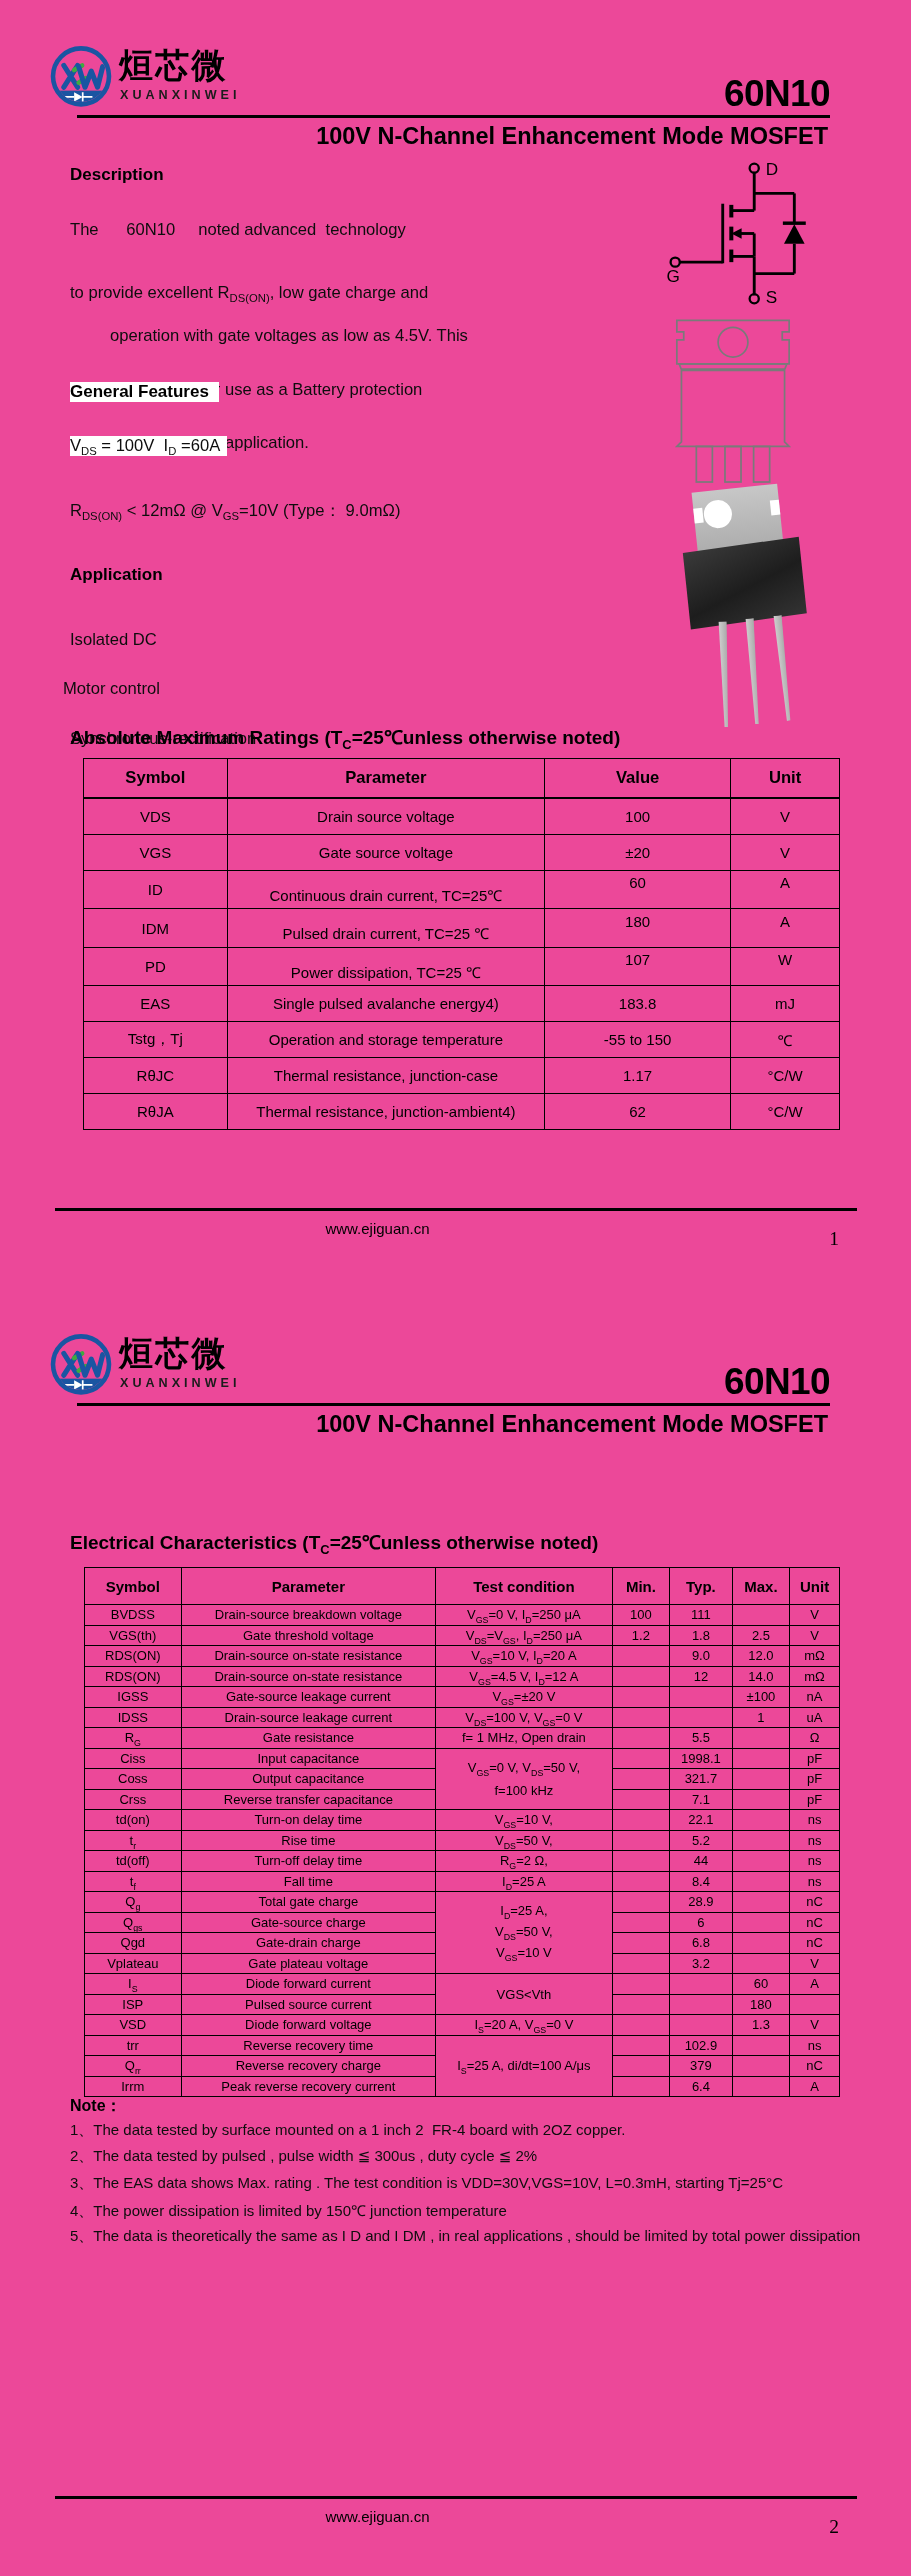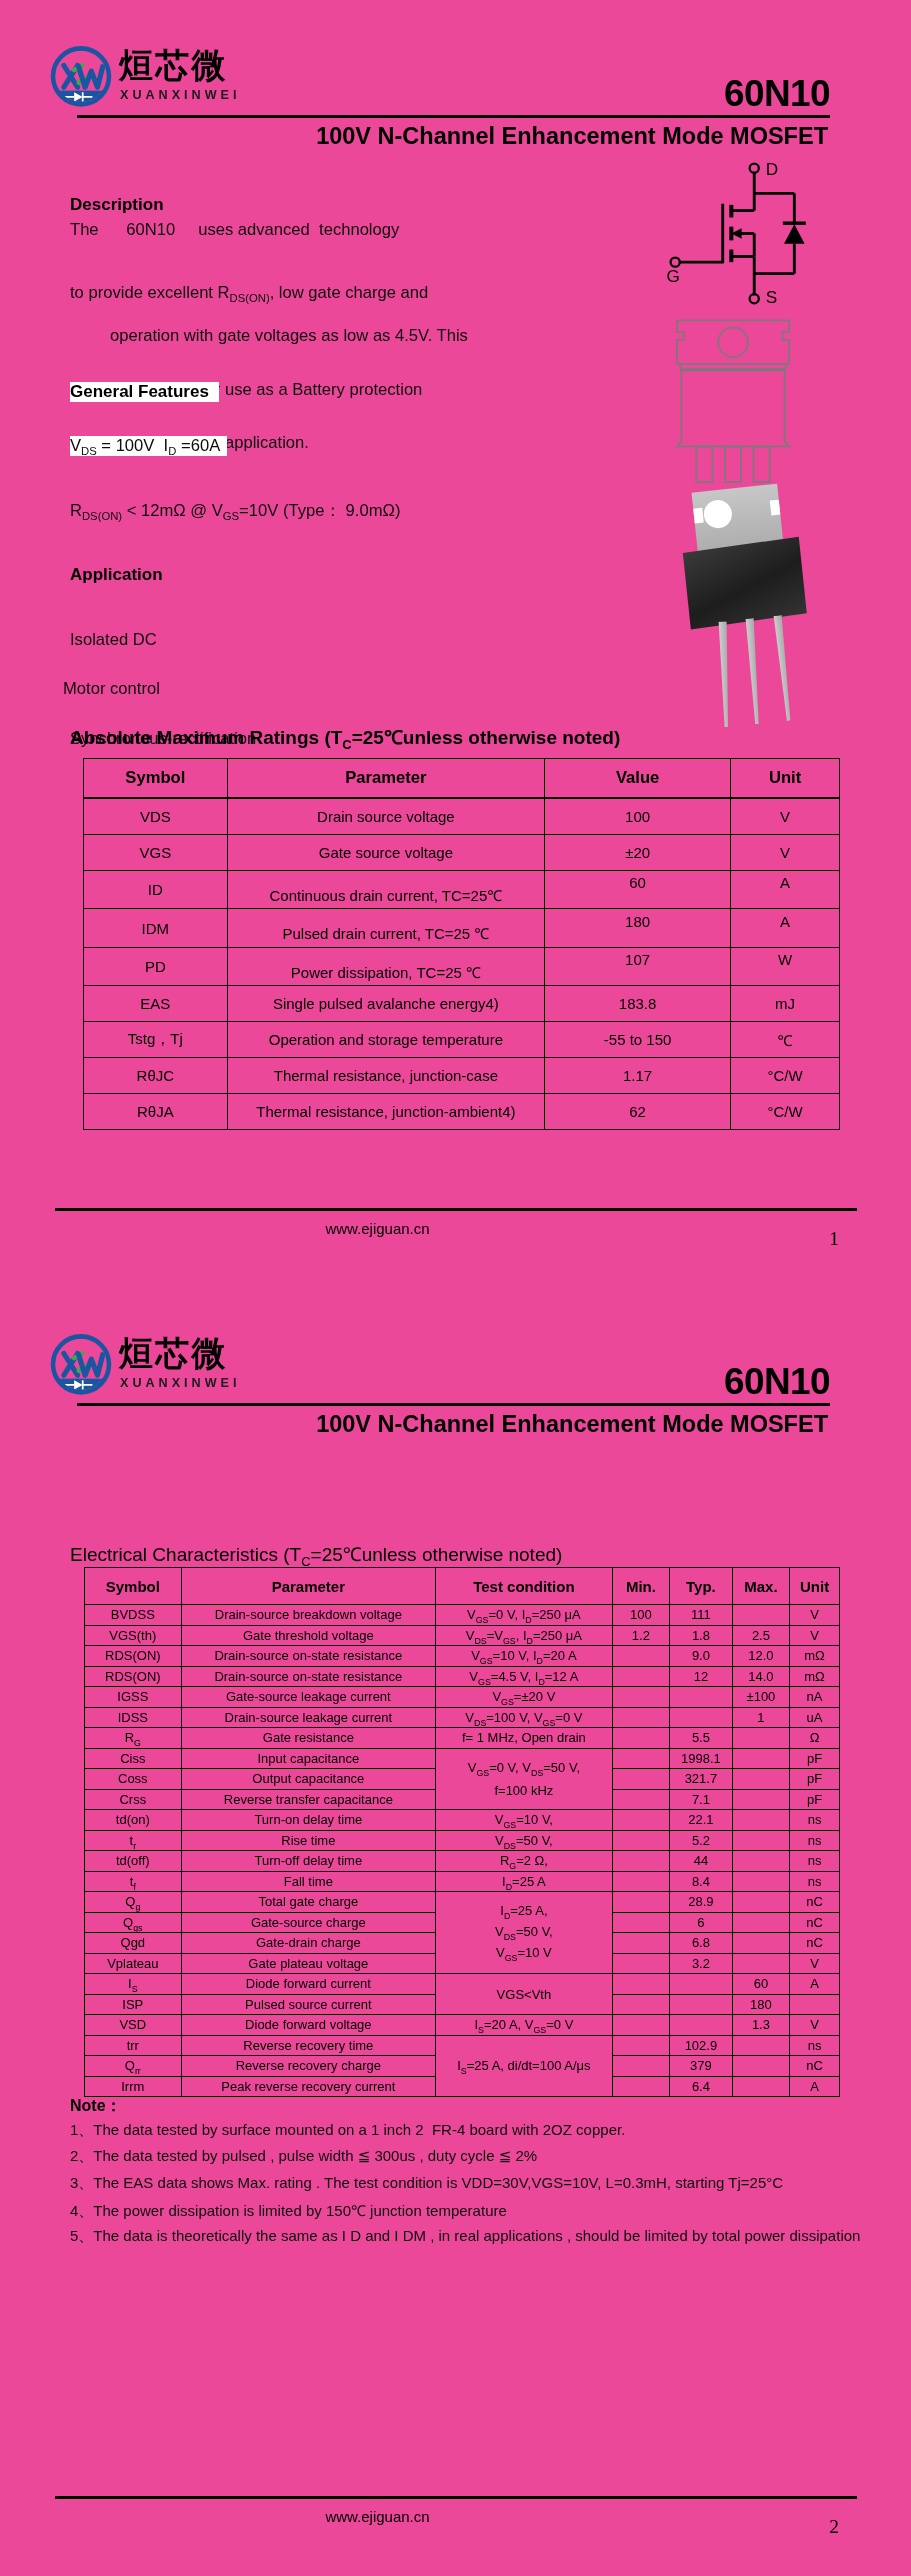--- a/index.html
+++ b/index.html
@@ -27,21 +27,21 @@
   
   .amr{left:83px;top:758px;width:757px;}
   .amr table{width:757px;border:1.7px solid #000;}
   .amr th{border:1.1px solid #000;border-bottom:2.3px solid #000;font-size:16.6px;font-weight:bold;height:36px;text-align:center;}
   .amr td{border:1.1px solid #000;border-top:1.7px solid #000;border-bottom:1.7px solid #000;font-size:15px;text-align:center;height:33px;vertical-align:middle;}
   .amr tr.split td.par{vertical-align:bottom;padding-bottom:3.4px;}
   .amr tr.split td.val,.amr tr.split td.unit{vertical-align:top;padding-top:3.4px;}
   .sec-head-amr{left:70px;top:724px;font-size:19px;font-weight:bold;}
 
   
-  .sec-head-ec{left:70px;top:241px;font-size:19px;font-weight:normal;margin-top:12px;}
+  .sec-head-ec{left:70px;top:241px;font-size:19px;font-weight:bold;}
   .ec{left:84px;top:279px;width:756px;}
   .ec table{width:756px;border:1.7px solid #000;}
   .ec th{border:1.1px solid #000;border-bottom:1.7px solid #000;font-size:15px;font-weight:bold;height:34px;text-align:center;}
   .ec td{border:1.1px solid #000;font-size:13px;text-align:center;height:19.5px;vertical-align:middle;padding:0 1.1px;}
   .ec td.multiline{white-space:pre-line;line-height:20.7px;}
   .ec td.cap-cell{white-space:pre-line;line-height:23px;}
 
   
   .note-head{left:70px;top:808px;font-size:16px;font-weight:bold;}
   .note-line{font-size:15px;white-space:pre;color:#0d0d0d;}
@@ -86,22 +86,22 @@
         <path d="M59 91 L59 107" stroke="#fff" stroke-width="3"></path>
       </g>
     </svg>
     <span class="logo-cn">烜芯微</span>
     <span class="logo-en">XUANXINWEI</span>
   </div>
   <div class="abs part-title">60N10</div>
   <div class="abs hrule"></div>
   <div class="abs subtitle">100V N-Channel Enhancement Mode MOSFET</div>
 
-  <div class="abs h-sec" style="left:70px;top:165px;margin-top:30px;">Description</div>
-  <div class="abs desc-line" style="left:70px;top:220px;">The      60N10     uses advanced  technology</div>
+  <div class="abs h-sec" style="left:70px;top:165px;">Description</div>
+  <div class="abs desc-line" style="left:70px;top:220px;">The      60N10     noted advanced  technology</div>
   <div class="abs desc-line" style="left:70px;top:283px;">to provide excellent R<sub>DS(ON)</sub>, low gate charge and</div>
   <div class="abs desc-line" style="left:70px;top:326px;margin-left:40px;">operation with gate voltages as low as 4.5V. This</div>
   <div class="abs desc-line" style="left:70px;top:380px;">device is suitable for use as a Battery protection</div>
   <div class="abs desc-line" style="left:70px;top:433px;">or in other Switching application.</div>
 
   <div class="abs h-sec" style="left:70px;top:382px;background:#fff;padding-right:10.3px;">General Features</div>
   <div class="abs feat-line" style="left:70px;top:436px;background:#fff;padding-right:6.9px;">V<sub>DS</sub> = 100V  I<sub>D</sub> =60A</div>
   <div class="abs feat-line" style="left:70px;top:500px;">R<sub>DS(ON)</sub> &lt; 12mΩ @ V<sub>GS</sub>=10V (Type： 9.0mΩ)</div>
 
   <div class="abs h-sec" style="left:70px;top:565px;">Application</div>

